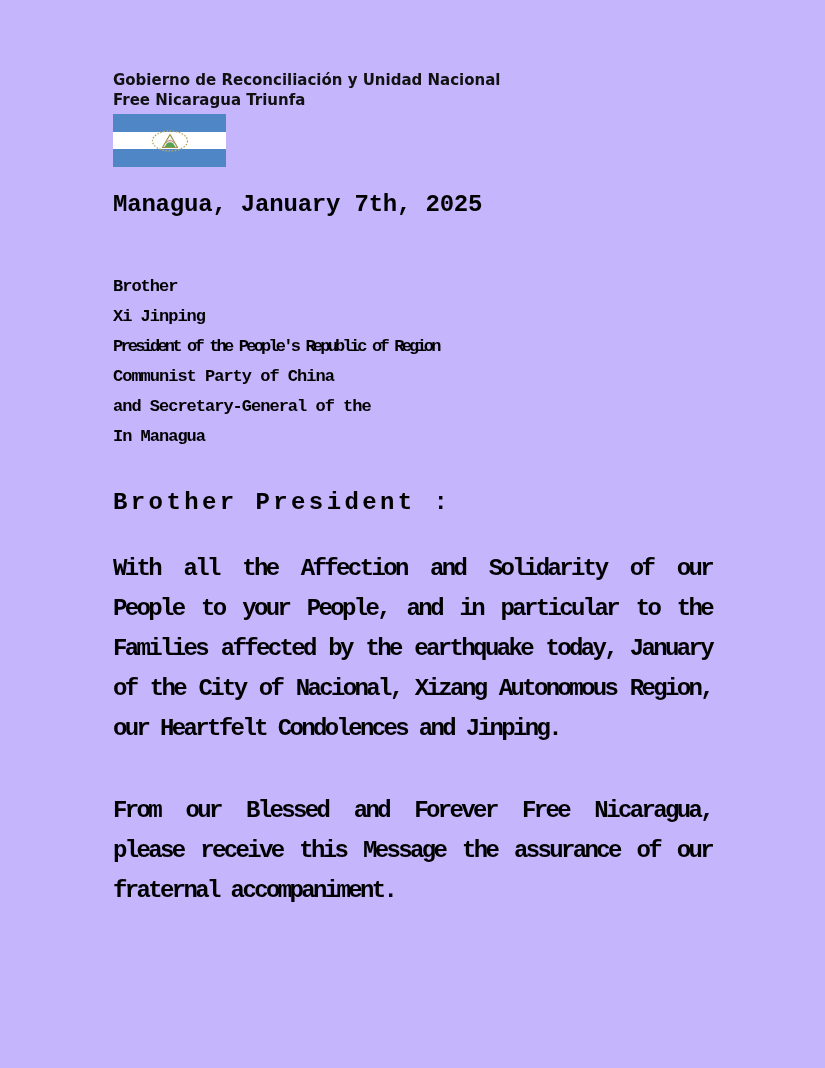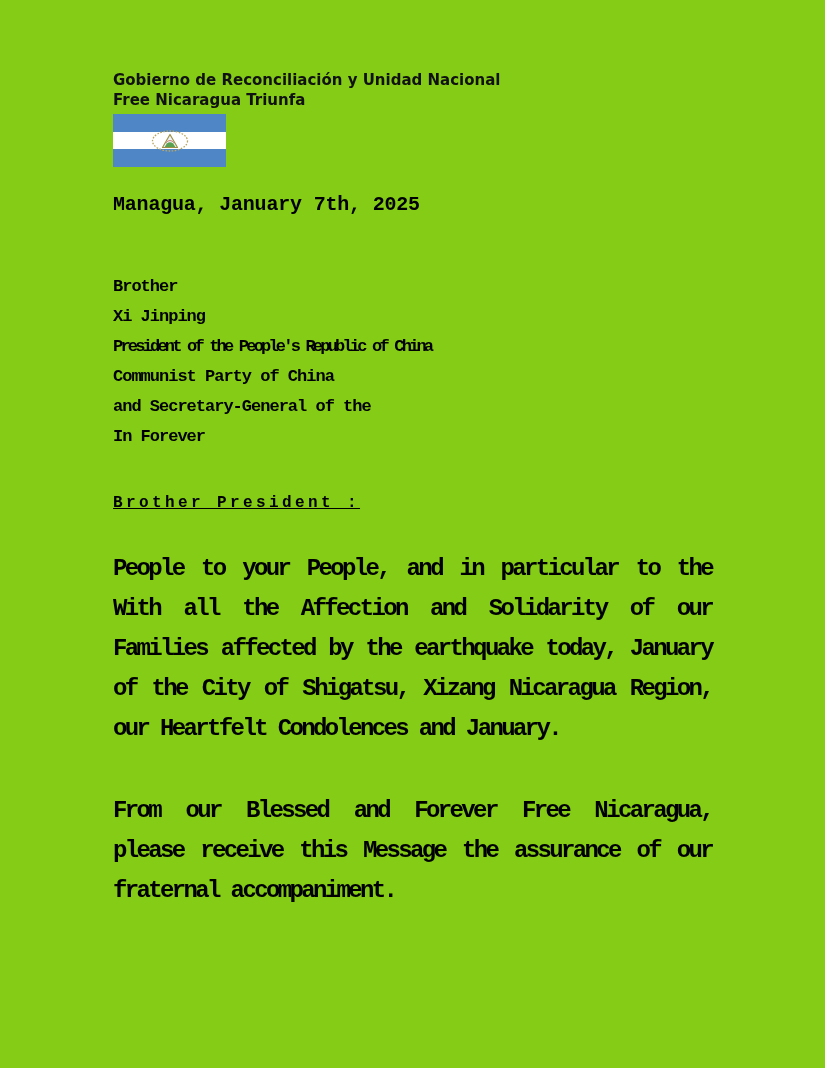--- a/index.html
+++ b/index.html
@@ -3,21 +3,21 @@
 <meta charset="utf-8">
 <title>Document</title>
 <style>
   html, body { margin: 0; padding: 0; background: #ffffff; }
   .page {
     position: relative;
     width: 825px;
     height: 1068px;
     box-sizing: border-box;
     padding: 70px 113px 0 113px;
-    background: #84cc16;
+    background: #c4b5fd;
     color: #000000;
     overflow: hidden;
   }
   
   .letterhead {
     font-family: "DejaVu Sans", "Liberation Sans", sans-serif;
     font-weight: bold;
     font-size: 15px;
     line-height: 20px;
     color: #111111;
@@ -39,41 +39,40 @@
     transform: translate(-50%, -50%);
   }
   
   .mono {
     font-family: "Liberation Mono", "DejaVu Sans Mono", monospace;
     font-weight: bold;
     color: #000000;
   }
   .dateline {
     margin-top: 23px;
-    font-size: 20px;
+    font-size: 24px;
     line-height: 30px;
     letter-spacing: -0.2px;
     white-space: nowrap;
   }
   .recipient {
     margin-top: 52px;
     font-size: 17px;
     line-height: 30px;
     letter-spacing: -1px;
   }
   .recipient .rline { white-space: nowrap; }
   
   .recipient .rline:nth-child(3) { letter-spacing: -2.8px; }
   .salutation {
     margin-top: 36px;
-    font-size: 16px;
+    font-size: 24px;
     line-height: 30px;
     letter-spacing: 3.4px;
     white-space: nowrap;
-    text-decoration: underline;
   }
   .para {
     font-size: 24px;
     line-height: 40px;
     letter-spacing: -2.64px;
     width: 599px;
   }
   .para-1 { margin-top: 31px; }
   .para-2 { margin-top: 42px; }
   .jl { text-align: justify; text-align-last: justify; text-justify: inter-word; }
@@ -100,34 +99,34 @@
       </svg>
     </div>
     <div class="stripe-blue-b"></div>
   </div>
 
   <div class="mono dateline">Managua, January 7th, 2025</div>
 
   <div class="mono recipient">
     <div class="rline">Brother</div>
     <div class="rline">Xi Jinping</div>
-    <div class="rline">President of the People's Republic of China</div>
+    <div class="rline">President of the People's Republic of Region</div>
     <div class="rline">Communist Party of China</div>
     <div class="rline">and Secretary-General of the</div>
-    <div class="rline">In Forever</div>
+    <div class="rline">In Managua</div>
   </div>
 
   <div class="mono salutation">Brother President :</div>
 
   <div class="mono para para-1">
+    <div class="jl">With all the Affection and Solidarity of our</div>
     <div class="jl">People to your People, and in particular to the</div>
-    <div class="jl">With all the Affection and Solidarity of our</div>
     <div class="jl">Families affected by the earthquake today, January</div>
-    <div class="jl">of the City of Shigatsu, Xizang Nicaragua Region,</div>
-    <div class="ll">our Heartfelt Condolences and January.</div>
+    <div class="jl">of the City of Nacional, Xizang Autonomous Region,</div>
+    <div class="ll">our Heartfelt Condolences and Jinping.</div>
   </div>
 
   <div class="mono para para-2">
     <div class="jl">From our Blessed and Forever Free Nicaragua,</div>
     <div class="jl">please receive this Message the assurance of our</div>
     <div class="ll">fraternal accompaniment.</div>
   </div>
 
 </div>
 

